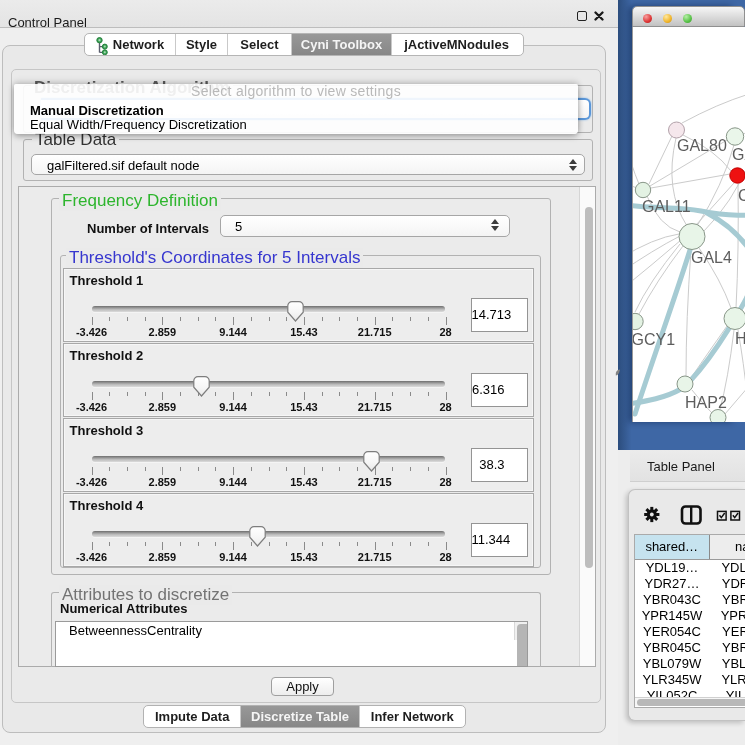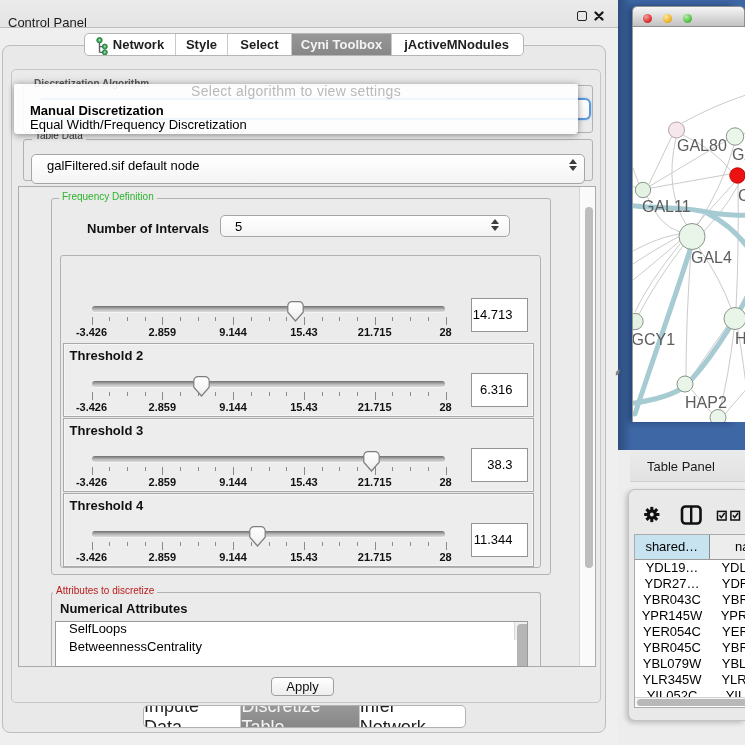--- a/index.html
+++ b/index.html
@@ -13,50 +13,50 @@
 #content { position:absolute; left:2px; top:45px; width:604px; height:688px; background:#e9e9e9; border:1px solid #bdbdbd; border-radius:8px; }
 
 #tabs { position:absolute; left:84px; top:33px; width:440px; height:23px; background:#ffffff; border:1px solid #b5b5b5; border-radius:5px; display:flex; overflow:hidden; }
 #tabs .tab { font-size:13px; font-weight:bold; color:#1d1d1d; display:flex; align-items:center; justify-content:center; border-right:1px solid #c9c9c9; }
 #tabs .tab:last-child { border-right:none; }
 #tabs .sel { background:linear-gradient(#989898,#878787); color:#f5f5f5; }
 
 #cyni { position:absolute; left:11px; top:69px; width:590px; height:634px; background:#eaeaea; border:1px solid #c6c6c6; border-radius:5px; }
 
 .group { position:absolute; border:1px solid #b2b2b2; border-radius:3px; }
-.gtitle { position:absolute; font-size:10px; padding:0 3px; background:#eaeaea; white-space:nowrap; }
+.gtitle { position:absolute; font-size:17px; padding:0 3px; background:#eaeaea; white-space:nowrap; }
 
 .combo { position:absolute; background:linear-gradient(#ffffff,#f4f4f4); border:1px solid #a6a6a6; border-radius:5px; font-size:13px; color:#000; }
 .combo .ct { position:absolute; left:15px; top:3px; }
 .arr { position:absolute; width:9px; }
 .arr .up { width:0; height:0; border-left:4px solid transparent; border-right:4px solid transparent; border-bottom:5px solid #3c3c3c; margin-bottom:2px; }
 .arr .dn { width:0; height:0; border-left:4px solid transparent; border-right:4px solid transparent; border-top:5px solid #3c3c3c; }
 
 #scrollp { position:absolute; left:18px; top:186px; width:578px; height:481px; background:#ebebeb; border:1px solid #ababab; }
 #vsb { position:absolute; left:560px; top:0; width:16px; height:479px; background:#fafafa; border-left:1px solid #d5d5d5; }
 #vsb .th { position:absolute; left:5px; top:20px; width:8px; height:361px; background:#bdbdbd; border-radius:4px; }
 
 .tpanel { position:absolute; left:43.5px; width:471px; height:74px; border:1px solid #a8a8a8; background:#ededed; box-shadow:inset 0 0 0 1px #f6f6f6; }
 .tname { position:absolute; left:6px; top:4px; font-size:13px; font-weight:bold; color:#111; }
 .track { position:absolute; left:72.5px; width:353px; height:6px; border-radius:3px; background:linear-gradient(#6e6e6e,#b9b9b9 55%,#dcdcdc); box-shadow:0 1px 0 #f4f4f4; }
 .tick { position:absolute; width:1px; background:#8a8a8a; }
 .tlab { position:absolute; width:60px; text-align:center; font-size:11px; font-weight:bold; color:#111; }
 .thumb { position:absolute; }
-.vbox { position:absolute; left:451.5px; width:57px; height:34px; background:#fff; border:1px solid #949494; font-size:13px; color:#000; text-align:right; padding:8px 14px 0 0; }
+.vbox { position:absolute; left:451.5px; width:57px; height:34px; background:#fff; border:1px solid #949494; font-size:13px; color:#000; text-align:right; padding:8px 22px 0 0; }
 
 #attrlist { position:absolute; left:36px; top:434px; width:473px; height:46px; background:#fff; border:1px solid #9a9a9a; overflow:hidden; }
 #attrlist div { font-size:13px; color:#000; padding-left:13px; height:17.8px; line-height:17.8px; }
 #attrlist div.first { margin-top:-1.6px; }
 #alsb { position:absolute; left:458px; top:0px; width:14px; height:44px; background:#f0f0f0; border-left:1px solid #d8d8d8; }
 #alsb .th { position:absolute; left:2px; top:2px; width:9px; height:42px; background:#b5b5b5; border-radius:4px 4px 0 0; }
 
 #applyb { position:absolute; left:271px; top:677px; width:63px; height:19px; background:linear-gradient(#ffffff,#ededed); border:1px solid #9f9f9f; border-radius:4px; font-size:13px; color:#111; text-align:center; line-height:17px; }
 
 #btabs { position:absolute; left:143px; top:705px; width:323px; height:23px; background:#ffffff; border:1px solid #b2b2b2; border-radius:5px; display:flex; overflow:hidden; }
-#btabs .tab { font-size:18px; font-weight:normal; color:#1d1d1d; display:flex; align-items:center; justify-content:center; border-right:1px solid #c9c9c9; }
+#btabs .tab { font-size:13px; font-weight:bold; color:#1d1d1d; display:flex; align-items:center; justify-content:center; border-right:1px solid #c9c9c9; }
 #btabs .tab:last-child { border-right:none; }
 #btabs .sel { background:linear-gradient(#989898,#878787); color:#f5f5f5; }
 
 #popup { position:absolute; left:14px; top:84px; width:564px; height:50px; background:rgba(255,255,255,0.9); border-radius:2px 2px 4px 4px; box-shadow:0 2px 6px rgba(0,0,0,0.35), 0 -3px 6px rgba(0,0,0,0.10); }
 #popup .r1 { position:absolute; left:0; top:-1.5px; width:100%; text-align:center; font-size:14px; letter-spacing:0.3px; color:#b9b9b9; }
 #popup .r2 { position:absolute; left:16px; top:19px; font-size:13px; font-weight:bold; color:#000; }
 #popup .r3 { position:absolute; left:16px; top:33px; font-size:13px; color:#000; }
 
 #right { position:absolute; left:618px; top:0; width:127px; height:745px; background:#ededed; }
 #bluebg { position:absolute; left:0; top:0; width:127px; height:450px; background:#3e67a5; }
@@ -91,21 +91,21 @@
 
   <div id="content"></div>
 
   <div id="cyni">
     <div class="group" style="left:11px;top:15px;width:570px;height:48px"></div>
     <div class="gtitle" style="left:19px;top:8px;color:#5a5a5a;font-weight:bold">Discretization Algorithm</div>
     <div class="combo" style="left:29px;top:28px;width:550px;height:22px;border:2px solid #5b97d9;border-left:none;box-shadow:0 0 2px #7eb3e8;border-radius:0 6px 6px 0"></div>
 
     <div class="group" style="left:11px;top:69px;width:570px;height:42px"></div>
     <div class="gtitle" style="left:20px;top:60px;color:#333">Table Data</div>
-    <div class="combo" style="left:19px;top:84px;width:554px;height:30px">
+    <div class="combo" style="left:19px;top:84px;width:554px;height:21px">
       <div class="ct" style="top:2.5px">galFiltered.sif default node</div>
       <div class="arr" style="right:6.5px;top:4px">
           <div class="up"></div>
           <div class="dn"></div>
         </div>
     </div>
   </div>
 
   <div id="scrollp">
     <div id="vsb">
@@ -115,21 +115,25 @@
     <div class="gtitle" style="left:40px;top:4px;color:#2db52d">Frequency Definition</div>
     <div class="abs" style="left:68px;top:34px;font-size:13px;font-weight:bold;color:#111">Number of Intervals</div>
     <div class="combo" style="left:201px;top:28px;width:290px;height:22px">
       <div class="ct" style="left:14px">5</div>
       <div class="arr" style="right:9px;top:3px">
           <div class="up"></div>
           <div class="dn"></div>
         </div>
     </div>
     <div class="group" style="left:41px;top:68px;width:481px;height:313px"></div>
-
+    <div class="gtitle" style="left:47px;top:61px;color:#3636cf">Threshold's Coordinates for 5 Intervals</div>
+
+  <div class="tpanel" style="top:81px">
+    <div class="tname">Threshold 1</div>
+  </div>
   <div class="track" style="top:118.5px"></div>
   <div class="tick" style="left:72.5px;top:130px;height:8px"></div>
       <div class="tick" style="left:90.2px;top:130px;height:4px"></div>
       <div class="tick" style="left:107.9px;top:130px;height:4px"></div>
       <div class="tick" style="left:125.6px;top:130px;height:4px"></div>
       <div class="tick" style="left:143.3px;top:130px;height:8px"></div>
       <div class="tick" style="left:161.0px;top:130px;height:4px"></div>
       <div class="tick" style="left:178.7px;top:130px;height:4px"></div>
       <div class="tick" style="left:196.4px;top:130px;height:4px"></div>
       <div class="tick" style="left:214.1px;top:130px;height:8px"></div>
@@ -282,24 +286,23 @@
           <linearGradient id="thg4" x1="0" y1="0" x2="0" y2="1">
             <stop offset="0" stop-color="#ffffff"></stop>
             <stop offset="0.55" stop-color="#f6f6f6"></stop>
             <stop offset="1" stop-color="#e9e9e9"></stop>
           </linearGradient>
         </defs>
         <path d="M5 0.6 h7 a4.2 4.2 0 0 1 4.2 4.2 v6.4 L8.5 20 L0.8 11.2 V4.8 a4.2 4.2 0 0 1 4.2-4.2 z" fill="url(#thg4)" stroke="#7d7d7d" stroke-width="1.2"></path>
       </svg>
   <div class="vbox" style="top:336px">11.344</div>
     <div class="group" style="left:32px;top:405px;width:490px;height:75px;border-radius:3px 3px 0 0;border-bottom:none"></div>
-    <div class="gtitle" style="left:34px;top:398px;color:#b91c1c">Attributes to discretize</div>
+    <div class="gtitle" style="left:40px;top:398px;color:#737373">Attributes to discretize</div>
     <div class="abs" style="left:41px;top:414px;font-size:13px;font-weight:bold;color:#111">Numerical Attributes</div>
     <div id="attrlist">
-      <div class="first">SelfLoops</div>
       <div>BetweennessCentrality</div>
       <div id="alsb">
           <div class="th"></div>
         </div>
     </div>
   </div>
 
   <div id="applyb">Apply</div>
 
   <div id="btabs">

